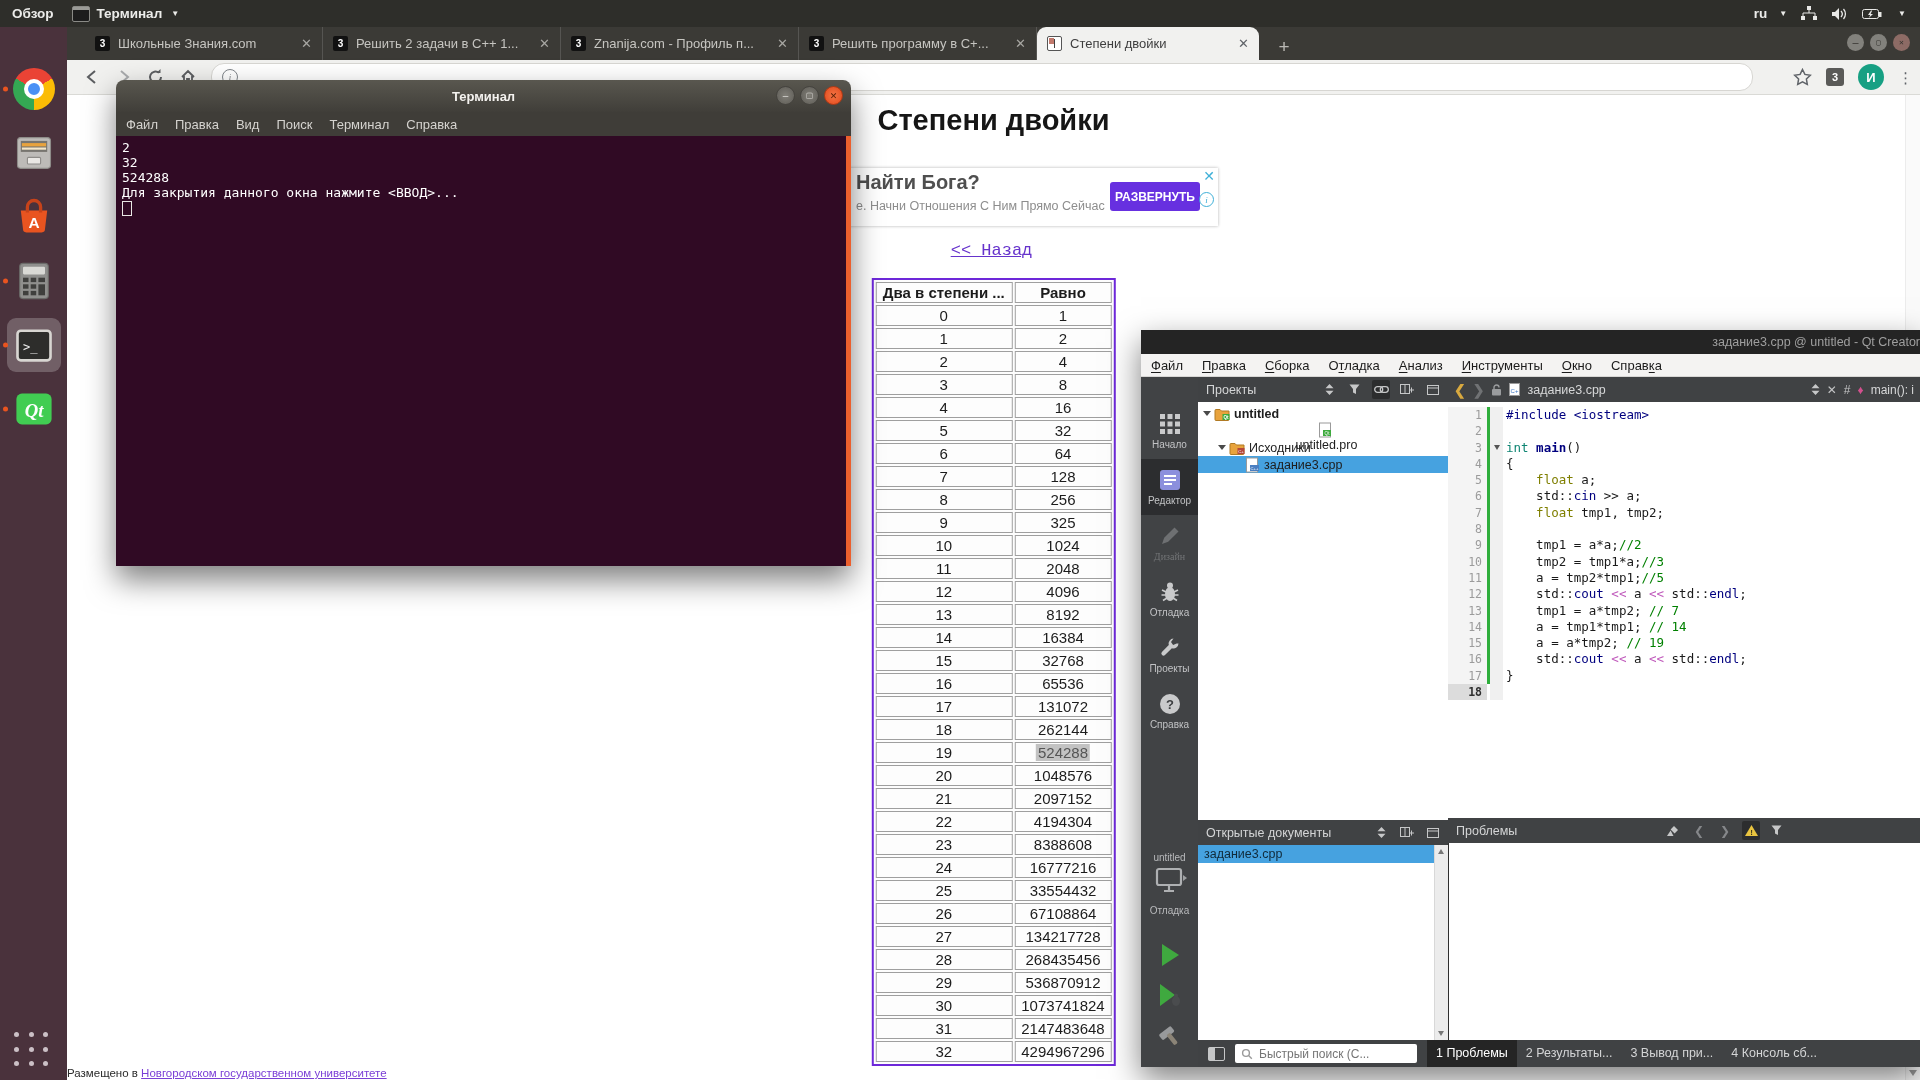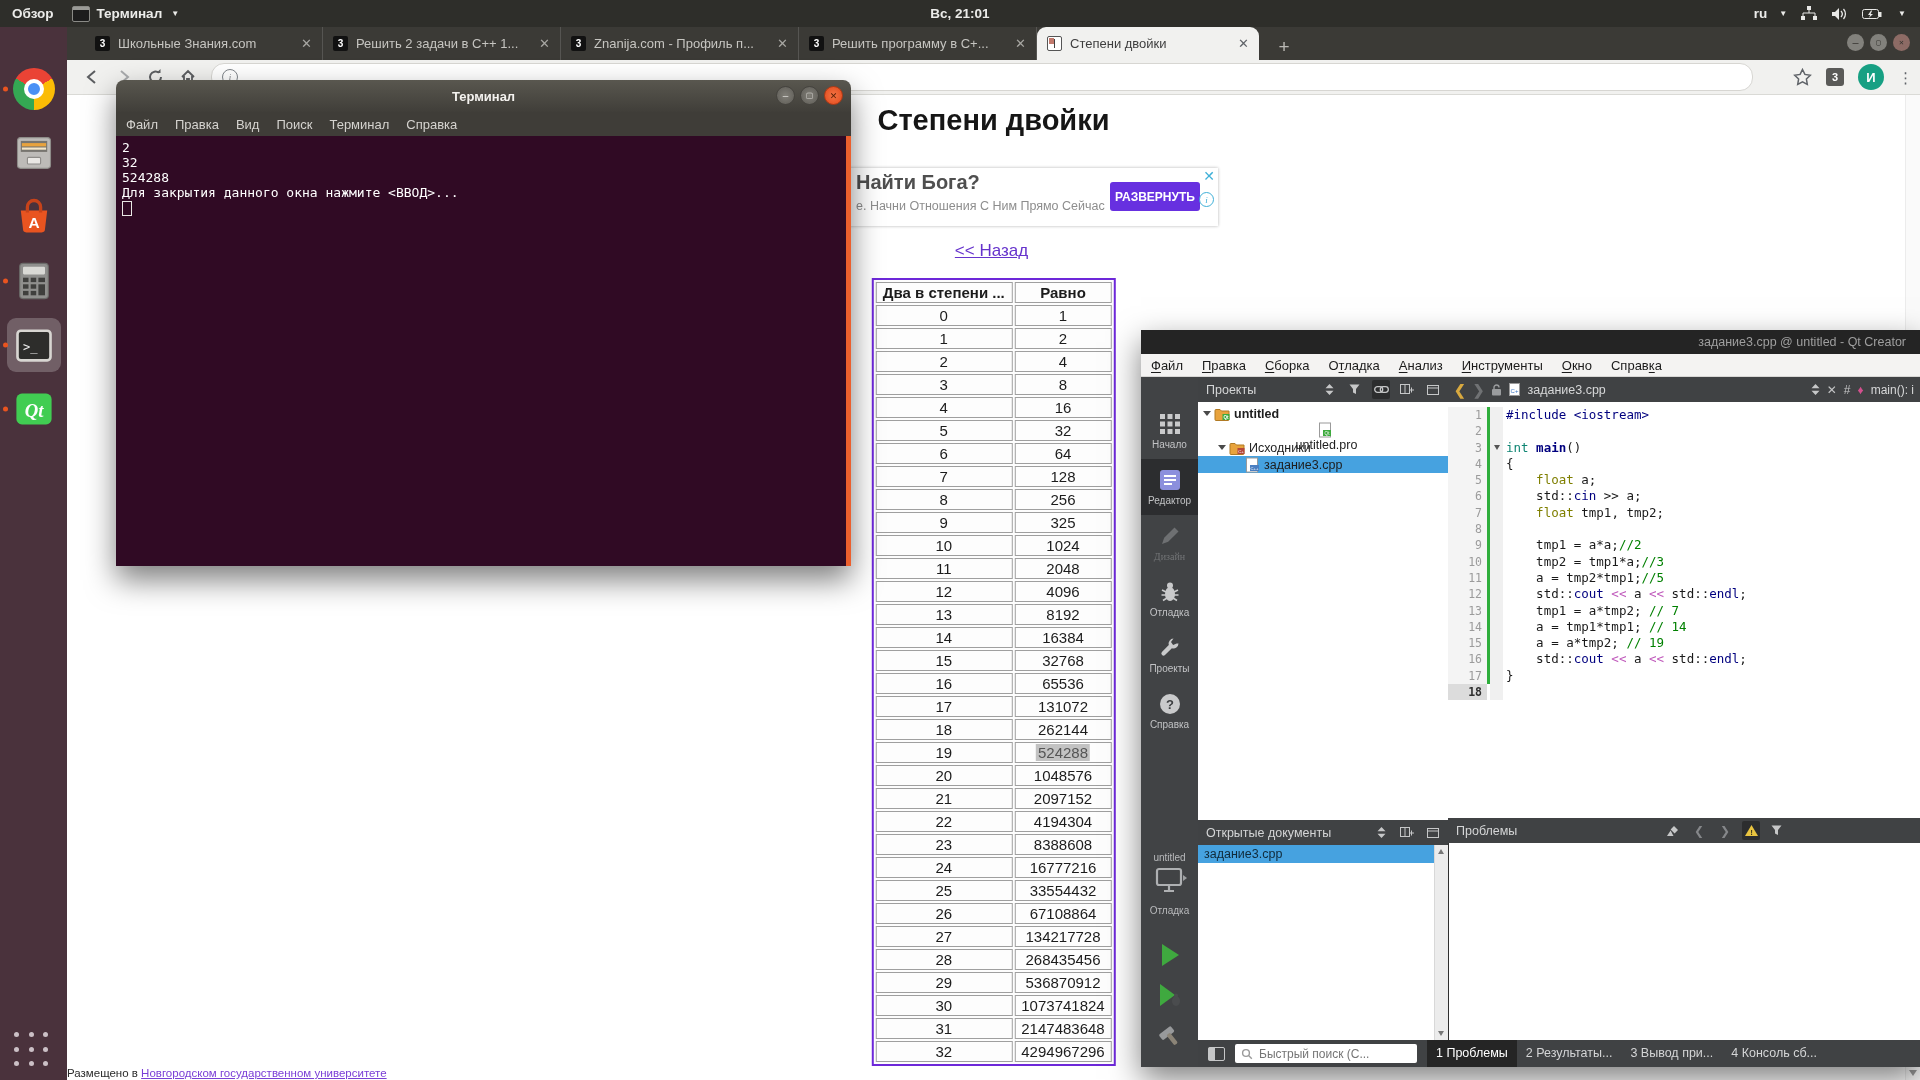--- a/index.html
+++ b/index.html
@@ -69,21 +69,21 @@
   #page{position:absolute;left:0;top:68px;right:0;bottom:0;background:#fff;}
   #page-title{position:absolute;top:9px;left:0;right:0;text-align:center;font-size:29px;font-weight:bold;color:#161616;}
   #ad{position:absolute;top:73px;left:743px;width:408px;height:58px;background:#fff;box-shadow:0 0 3px rgba(0,0,0,.3);}
   #ad .ad-head{position:absolute;left:46px;top:3px;font-size:20px;font-weight:bold;color:#4f4f4f;}
   #ad .ad-sub{position:absolute;left:46px;top:31px;font-size:12.5px;color:#8d8d8d;white-space:nowrap;}
   #ad .ad-btn{position:absolute;left:300px;top:14px;width:90px;height:29px;background:#6730e0;border-radius:3px;
     color:#fff;font-size:12px;font-weight:bold;display:flex;align-items:center;justify-content:center;}
   #ad .ad-x{position:absolute;right:3px;top:0px;color:#3fb0d8;font-size:14px;}
   #ad .ad-i{position:absolute;right:4px;top:24px;width:13px;height:13px;border:1.5px solid #3fb0d8;border-radius:50%;
     color:#3fb0d8;font-size:9px;font-family:"Liberation Serif",serif;font-style:italic;display:flex;align-items:center;justify-content:center;}
-  #backlink{position:absolute;top:146px;left:0;right:4px;text-align:center;}
+  #backlink{position:absolute;top:146px;left:0;right:4px;text-align:center;font-family:Liberation Mono, monospace;}
   #backlink a{color:#6633cc;font-size:17px;text-decoration:underline;}
   #ptable{position:absolute;top:183px;left:50%;transform:translateX(-50%);
     border-collapse:separate;border-spacing:2px;border:2px solid #6d28d9;background:#fdfdfd;}
   #ptable th,#ptable td{border:1px solid #9f9f9f;padding:0 6px;text-align:center;font-size:15px;line-height:19px;height:19px;color:#1c1c1c;}
   #ptable th{font-weight:bold;}
   #ptable td:first-child{min-width:123px;}
   #ptable td:last-child{min-width:82px;}
   .hl{background:#c2c2c2;color:#555;padding:0 2px;}
   #pfooter{position:absolute;top:972px;left:0;right:0;text-align:left;font-size:11.5px;color:#2b2b2b;}
   #pfooter a{color:#7b3fd6;text-decoration:underline;}
@@ -110,21 +110,21 @@
   #term-body{position:absolute;left:0;top:56px;right:0;bottom:0;background:#300a24;
     font-family:"DejaVu Sans Mono",monospace;font-size:13px;line-height:15px;color:#fff;
     padding:4px 0 0 6px;box-sizing:border-box;}
   #term-body .cursor{display:inline-block;width:8px;height:13px;border:1px solid #e9e7e4;margin-top:1px;}
   #term-scroll{position:absolute;right:0;top:56px;bottom:0;width:5px;background:#ec5f2d;}
 
   
   #qtc{position:absolute;left:1141px;top:330px;width:779px;height:737px;background:#414345;z-index:25;
     box-shadow:0 12px 30px rgba(0,0,0,.5);font-size:12.5px;}
   #qtc-title{position:absolute;left:0;top:0;right:0;height:24px;background:#242424;color:#9f9f9f;
-    font-size:12.5px;line-height:24px;text-align:right;padding-right:14px;box-sizing:border-box;}
+    font-size:12.5px;line-height:24px;text-align:right;box-sizing:border-box;}
   #qtc-menu{position:absolute;left:0;top:24px;right:0;height:23px;background:#f4f3f2;border-bottom:1px solid #d8d7d5;
     display:flex;align-items:center;gap:19px;padding-left:10px;box-sizing:border-box;}
   #qtc-menu span{color:#1b1b1b;font-size:13px;}
 
   
   #modebar{position:absolute;left:0;top:47px;bottom:0;width:57px;background:#414345;}
   .mode{position:relative;height:56px;display:flex;flex-direction:column;align-items:center;justify-content:center;gap:3px;}
   .mode .mlabel{font-size:10px;color:#c2c3c5;}
   .mode.active{background:#2c2d2f;}
   .mode.disabled .mlabel{color:#737577;font-family:Liberation Serif, serif;}
@@ -196,21 +196,20 @@
 
 <div id="topbar">
   <div class="tb-left">
     <span>Обзор</span>
     <span class="tb-appmenu">
       <span class="tb-appicon"></span>
       <span>Терминал</span>
       <span class="tb-caret">▼</span>
     </span>
   </div>
-  <div class="tb-clock">Вс, 21:01</div>
   <div class="tb-right">
     <span style="display:flex;align-items:center;gap:10px">
       <span>ru</span>
         <span class="tb-caret">▼</span>
     </span>
     <span>
       <svg width="16" height="15">
           <rect x="6" y="0" width="4" height="4" fill="#e8e8e6"></rect>
           <path d="M8 4v3M2 7h12M2 7v3M14 7v3" stroke="#e8e8e6" fill="none"></path>
           <rect x="0" y="10" width="4" height="4" fill="#e8e8e6"></rect>

